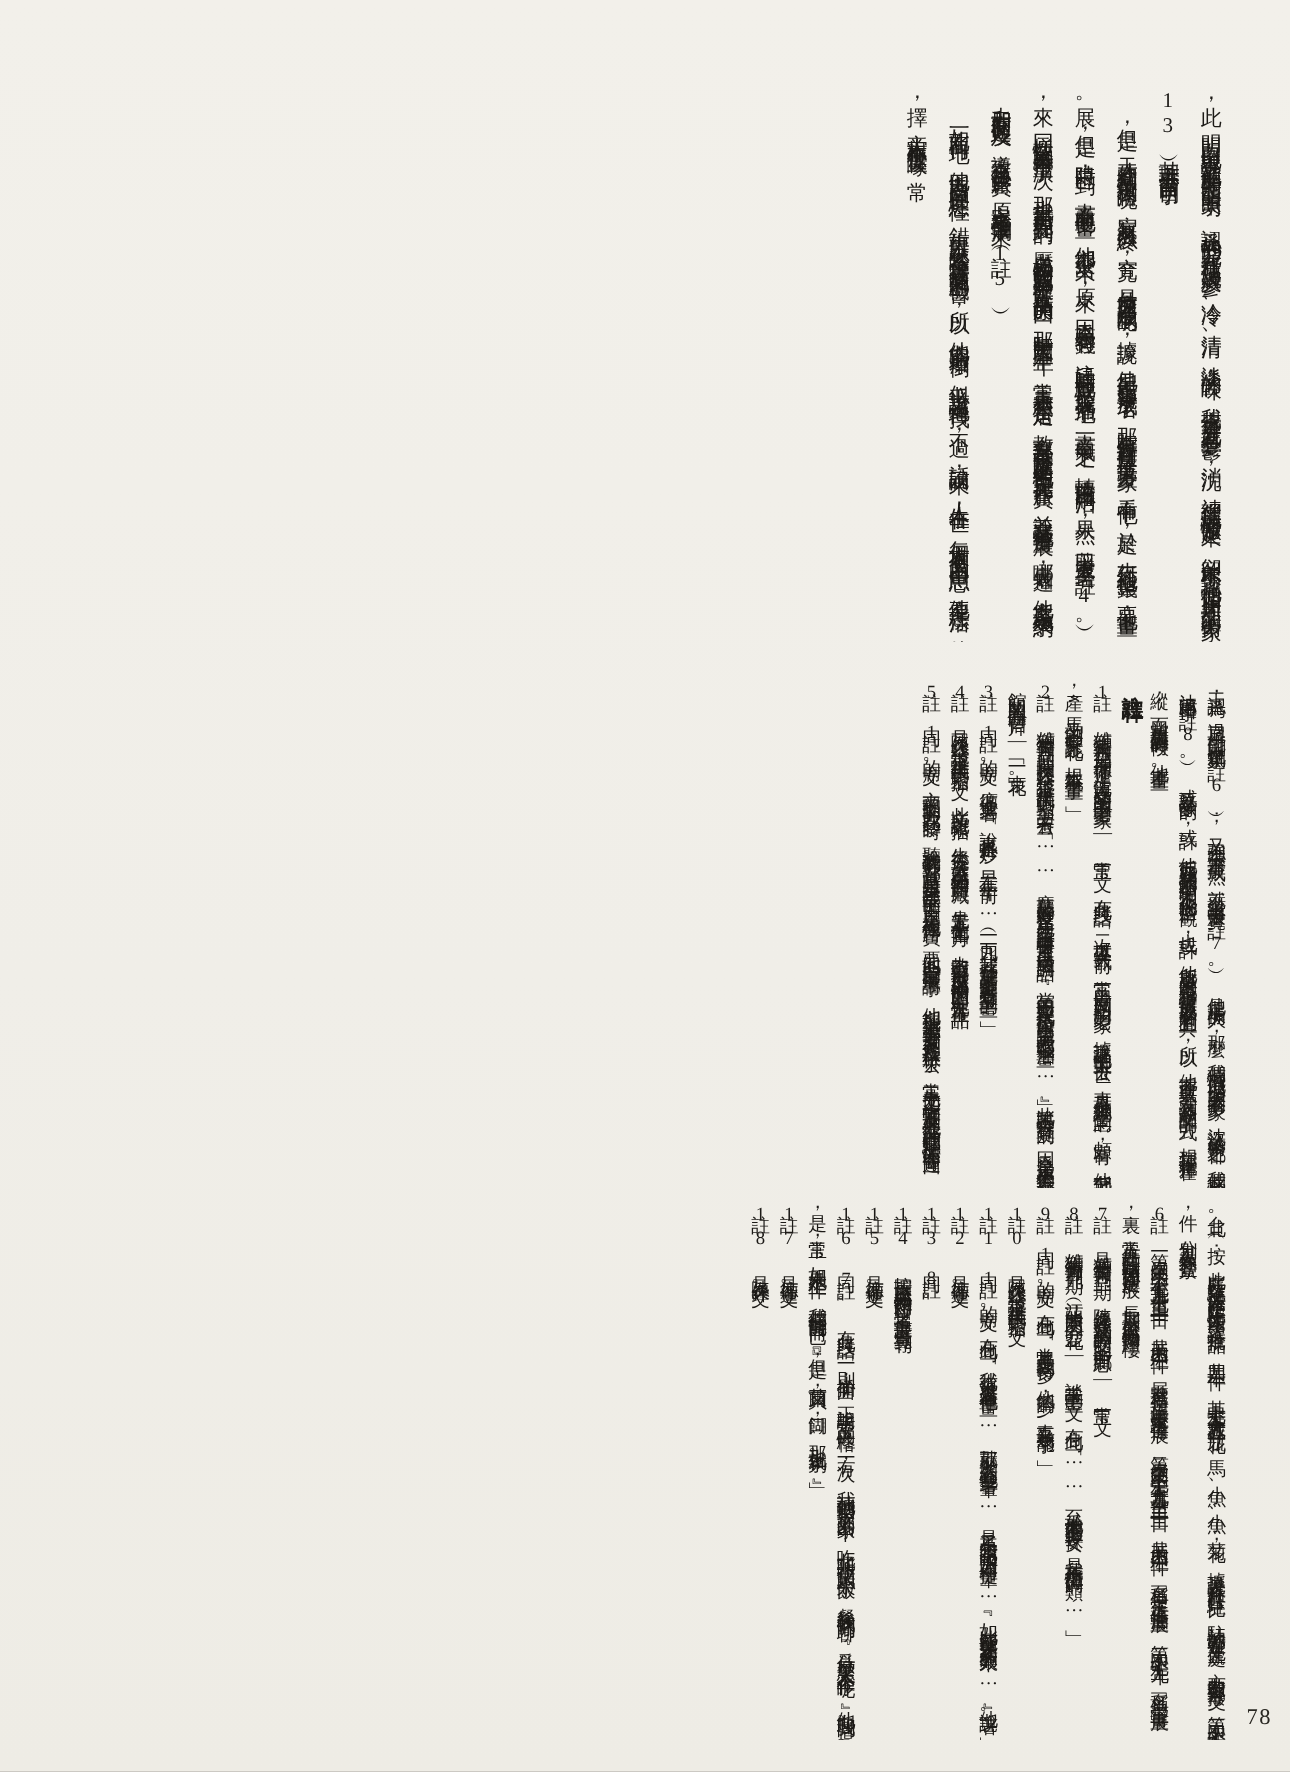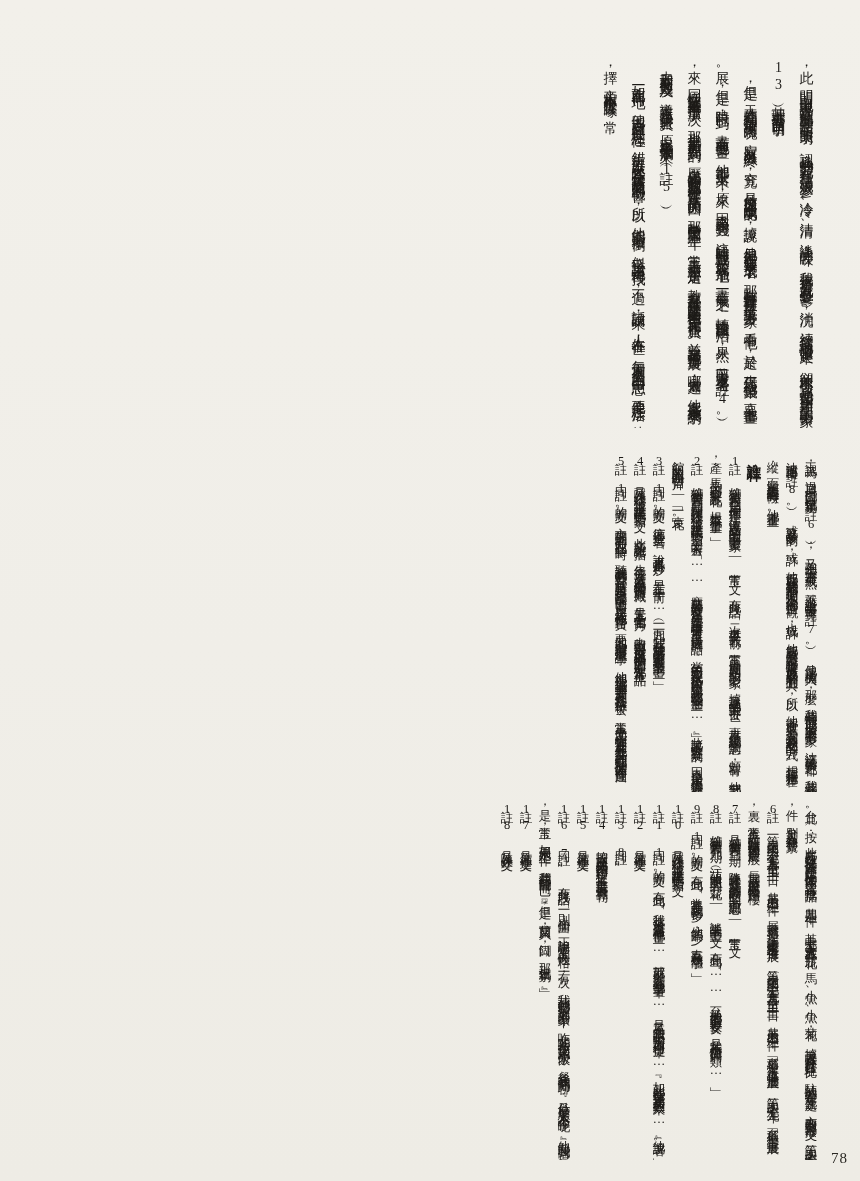--- a/index.html
+++ b/index.html
@@ -56,21 +56,21 @@
   .notes-header {
     margin: 0 9px 0 9px;
     font-size: 14.5px;
     font-weight: 700;
     letter-spacing: 3px;
   }
   .note-label { margin-bottom: 0.55em; }
   .page-number {
     position: absolute;
     right: 12px;
-    bottom: 14px;
+    bottom: 27px;
     font-size: 15px;
     letter-spacing: 1px;
     color: #2a2823;
   }
 </style>
 </head>
 <body>
 
 <div class="page">
 

